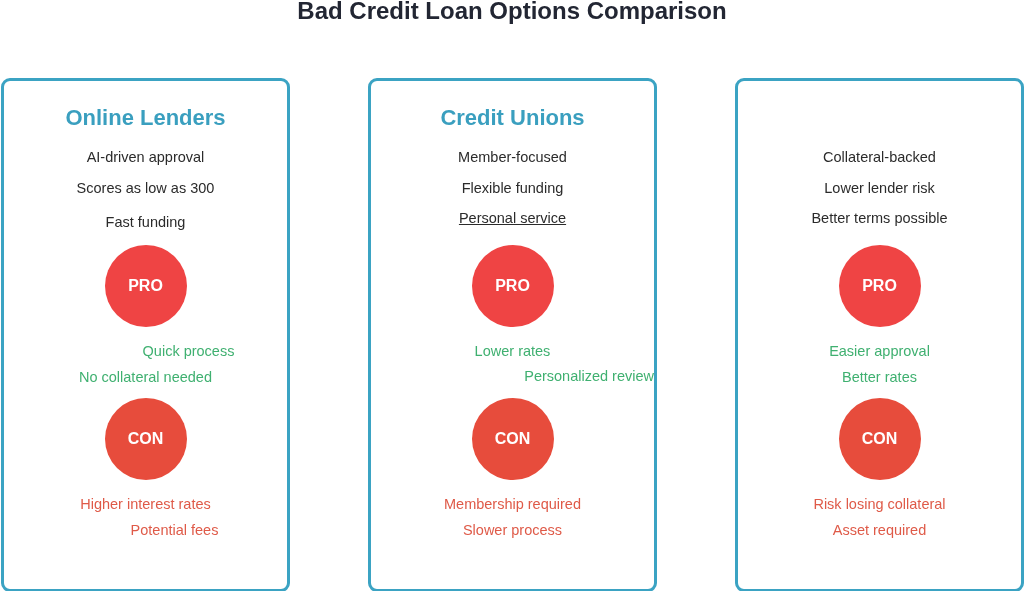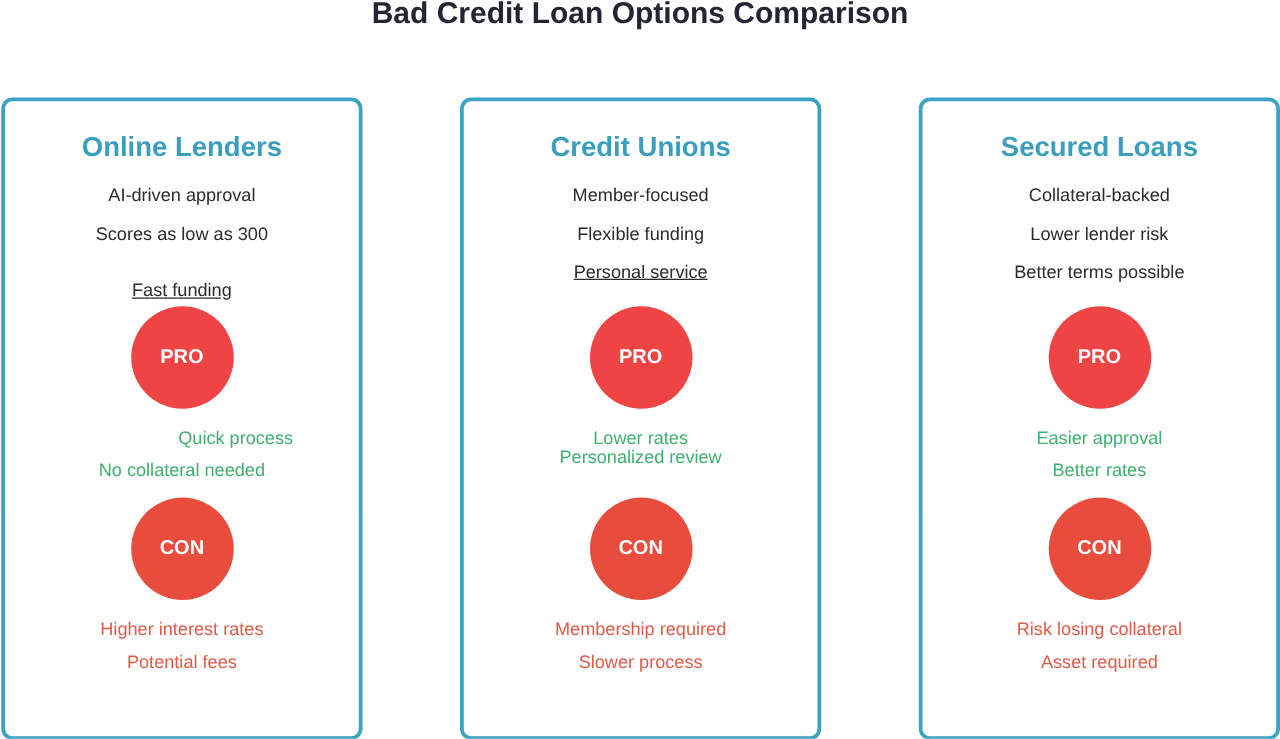--- a/index.html
+++ b/index.html
@@ -16,44 +16,43 @@
 </style>
 </head>
 <body>
 
 <div class="title">Bad Credit Loan Options Comparison</div>
 
 <div class="card" style="left:1px;">
   <div class="card-title">Online Lenders</div>
   <div class="feat" style="top:68px;">AI-driven approval</div>
   <div class="feat" style="top:99px;">Scores as low as 300</div>
-  <div class="feat" style="top:144px;text-decoration:underline;">Fast funding</div>
+  <div class="feat" style="top:133px;">Fast funding</div>
   <div class="circle pro-c">PRO</div>
   <div class="pro-t" style="top:262px;padding-left:43px;">Quick process</div>
   <div class="pro-t" style="top:288px;">No collateral needed</div>
   <div class="circle con-c">CON</div>
   <div class="con-t" style="top:415px;">Higher interest rates</div>
-  <div class="con-t" style="top:441px;">Potential fees</div>
+  <div class="con-t" style="top:441px;padding-left:29px;">Potential fees</div>
 </div>
 
 <div class="card" style="left:368px;">
   <div class="card-title">Credit Unions</div>
   <div class="feat" style="top:68px;">Member-focused</div>
   <div class="feat" style="top:99px;">Flexible funding</div>
   <div class="feat" style="top:129px;text-decoration:underline;">Personal service</div>
   <div class="circle pro-c">PRO</div>
   <div class="pro-t" style="top:262px;">Lower rates</div>
-  <div class="pro-t" style="top:277px;">Personalized review</div>
+  <div class="pro-t" style="top:287px;text-align:right;">Personalized review</div>
   <div class="circle con-c">CON</div>
   <div class="con-t" style="top:415px;">Membership required</div>
   <div class="con-t" style="top:441px;">Slower process</div>
 </div>
 
 <div class="card" style="left:735px;">
-  <div class="card-title">Secured Loans</div>
   <div class="feat" style="top:68px;">Collateral-backed</div>
   <div class="feat" style="top:99px;">Lower lender risk</div>
   <div class="feat" style="top:129px;">Better terms possible</div>
   <div class="circle pro-c">PRO</div>
   <div class="pro-t" style="top:262px;">Easier approval</div>
   <div class="pro-t" style="top:288px;">Better rates</div>
   <div class="circle con-c">CON</div>
   <div class="con-t" style="top:415px;">Risk losing collateral</div>
   <div class="con-t" style="top:441px;">Asset required</div>
 </div>

